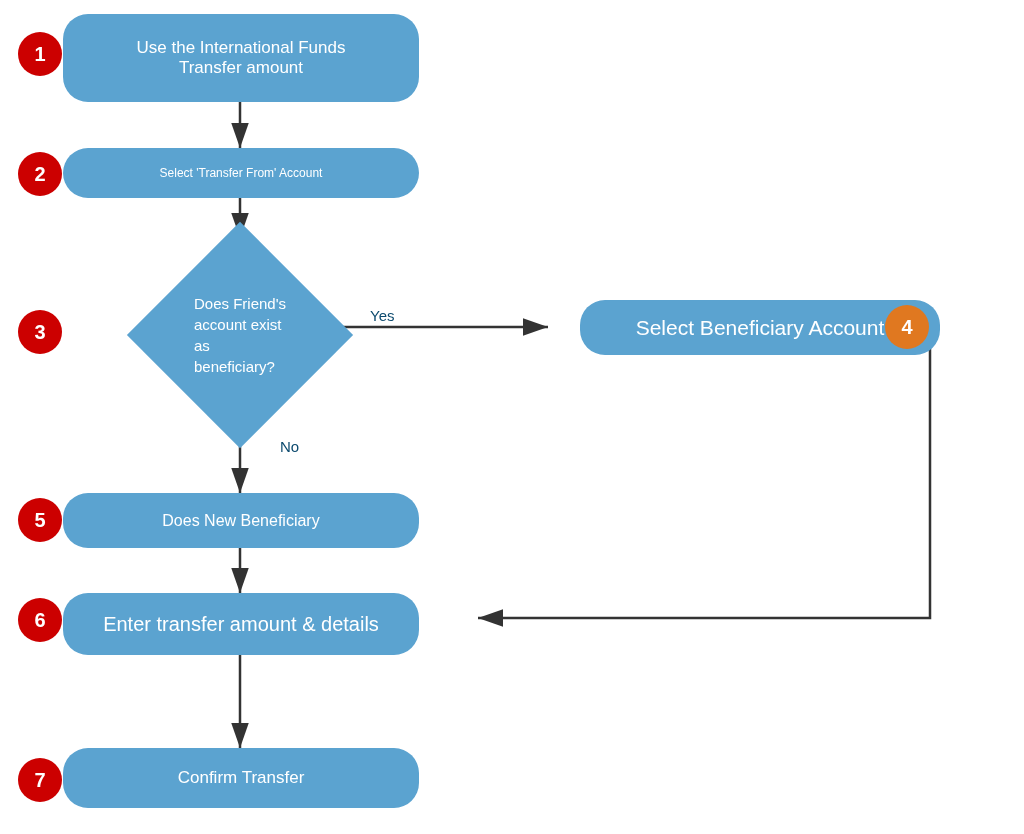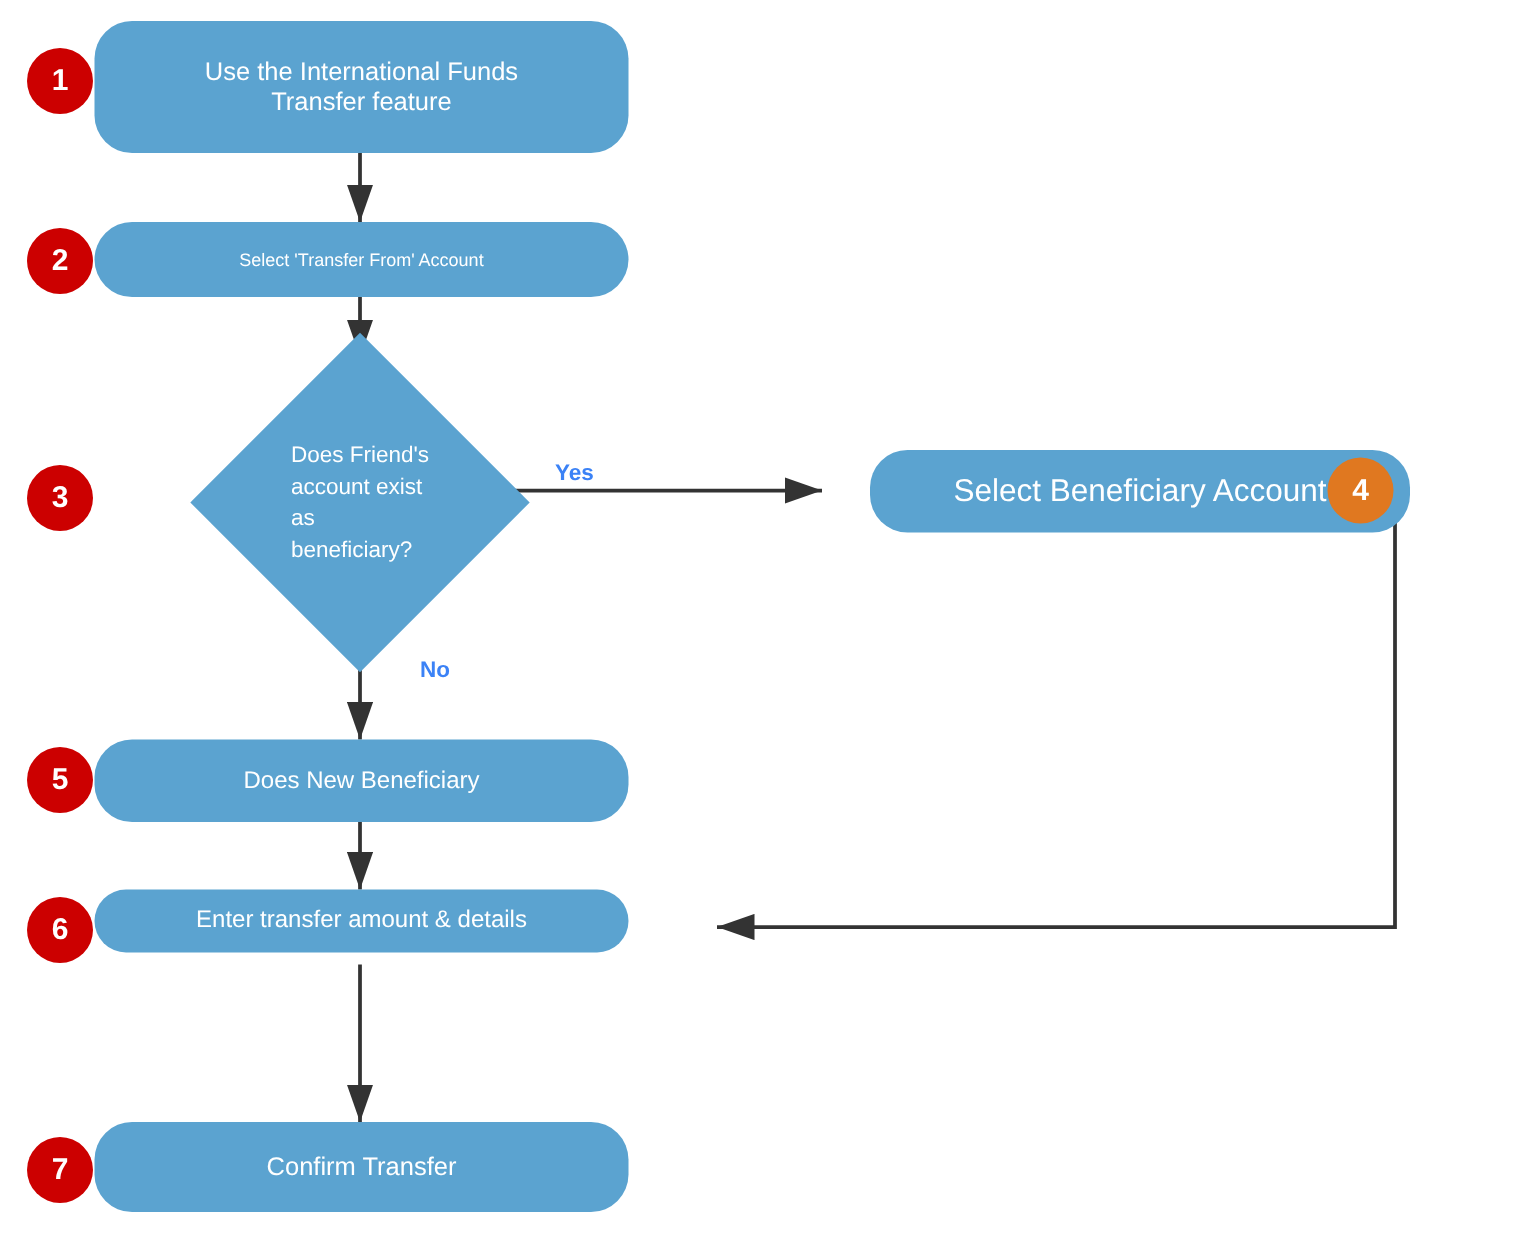--- a/index.html
+++ b/index.html
@@ -71,22 +71,22 @@
       position: absolute;
       top: 0;
       left: 0;
       width: 1024px;
       height: 834px;
       pointer-events: none;
     }
     .label-text {
       position: absolute;
       font-size: 15px;
-      font-weight: bold;
-      color: #3b82f6;
+      font-weight: normal;
+      color: #0c4a6e;
     }
   </style>
 </head>
 <body>
 
 <div class="flowchart">
 
   <svg class="arrows-svg">
 
     <defs>
@@ -105,21 +105,21 @@
 
     <line x1="240" y1="643" x2="240" y2="748" stroke="#333" stroke-width="2.5" marker-end="url(#arrowhead)"></line>
 
     <line x1="322" y1="327" x2="548" y2="327" stroke="#333" stroke-width="2.5" marker-end="url(#arrowhead)"></line>
 
     <polyline points="930,327 930,618 478,618" fill="none" stroke="#333" stroke-width="2.5" marker-end="url(#arrowhead)"></polyline>
   </svg>
 
   <div class="node-rect" style="left: 63px; top: 14px; width: 356px; height: 88px; font-size: 17px;">
     <span style="white-space: pre-line;">Use the International Funds
-Transfer feature</span>
+Transfer amount</span>
   </div>
   <div class="badge badge-red" style="left: 18px; top: 32px;">
     <span>1</span>
   </div>
 
   <div class="node-rect" style="left: 63px; top: 148px; width: 356px; height: 50px; font-size: 12px;">
     <span>Select 'Transfer From' Account</span>
   </div>
   <div class="badge badge-red" style="left: 18px; top: 152px;">
     <span>2</span>
@@ -153,21 +153,21 @@
     <span>4</span>
   </div>
 
   <div class="node-rect" style="left: 63px; top: 493px; width: 356px; height: 55px; font-size: 16px;">
     <span>Does New Beneficiary</span>
   </div>
   <div class="badge badge-red" style="left: 18px; top: 498px;">
     <span>5</span>
   </div>
 
-  <div class="node-rect" style="left: 63px; top: 593px; width: 356px; height: 42px; font-size: 16px;">
+  <div class="node-rect" style="left: 63px; top: 593px; width: 356px; height: 62px; font-size: 20px;">
     <span>Enter transfer amount &amp; details</span>
   </div>
   <div class="badge badge-red" style="left: 18px; top: 598px;">
     <span>6</span>
   </div>
 
   <div class="node-rect" style="left: 63px; top: 748px; width: 356px; height: 60px; font-size: 17px;">
     <span>Confirm Transfer</span>
   </div>
   <div class="badge badge-red" style="left: 18px; top: 758px;">

